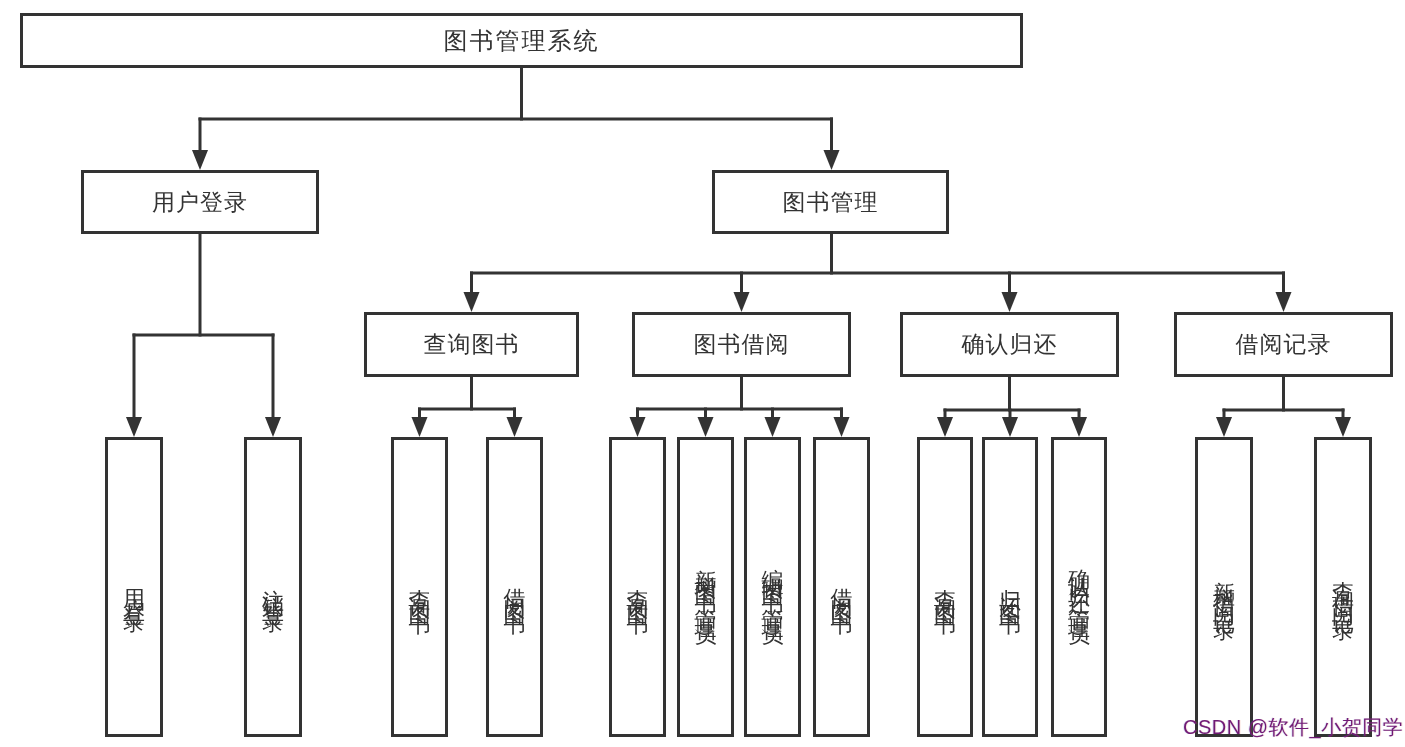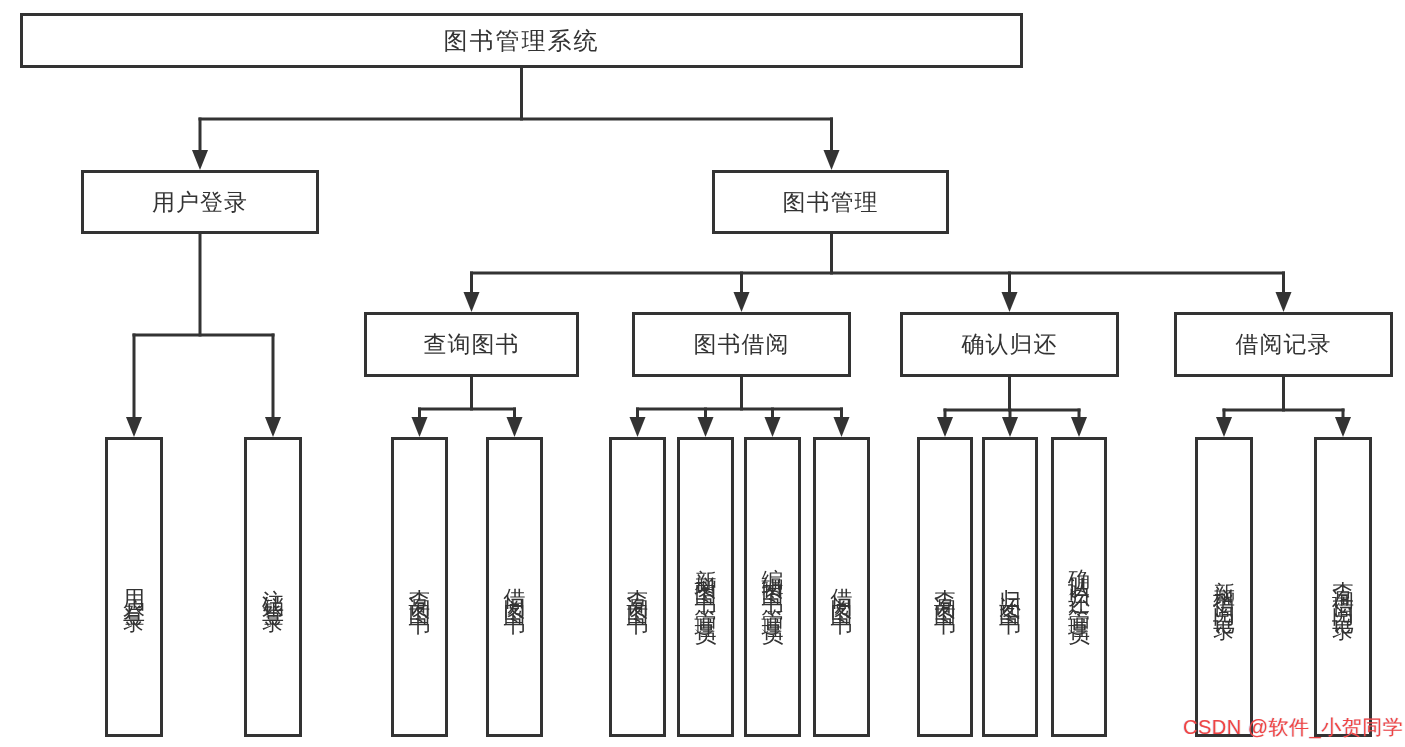--- a/index.html
+++ b/index.html
@@ -46,21 +46,21 @@
     text-orientation: mixed;
     font-size: 22px;
     letter-spacing: 8px;
     line-height: 1;
   }
   .watermark {
     position: absolute;
     left: 1183px;
     top: 714px;
     font-size: 20px;
-    color: #ef4444;
+    color: #701a75;
     letter-spacing: 0.5px;
     white-space: nowrap;
     z-index: 5;
     text-shadow: 1px 0 0 rgba(230,120,90,0.18), -1px 0 0 rgba(90,120,230,0.18);
   }
 </style>
 </head>
 <body>
 
 <div class="canvas">

